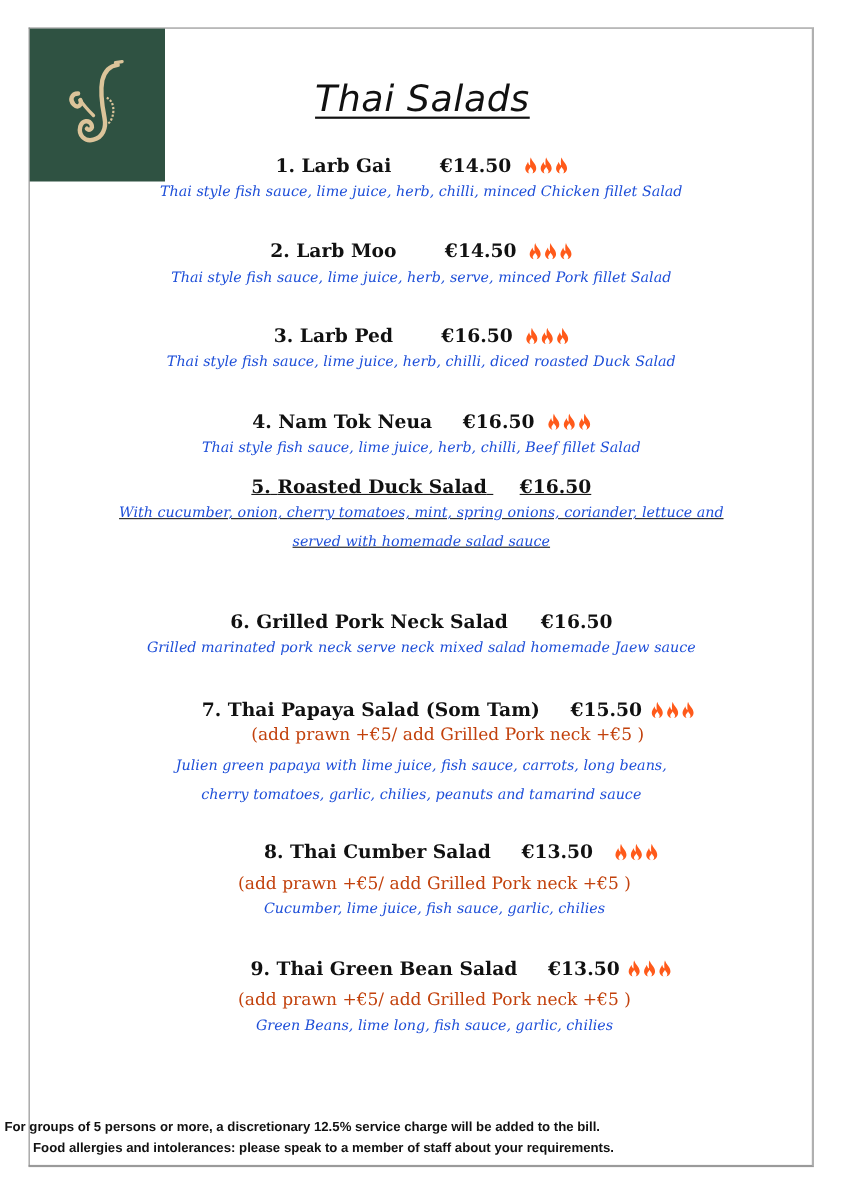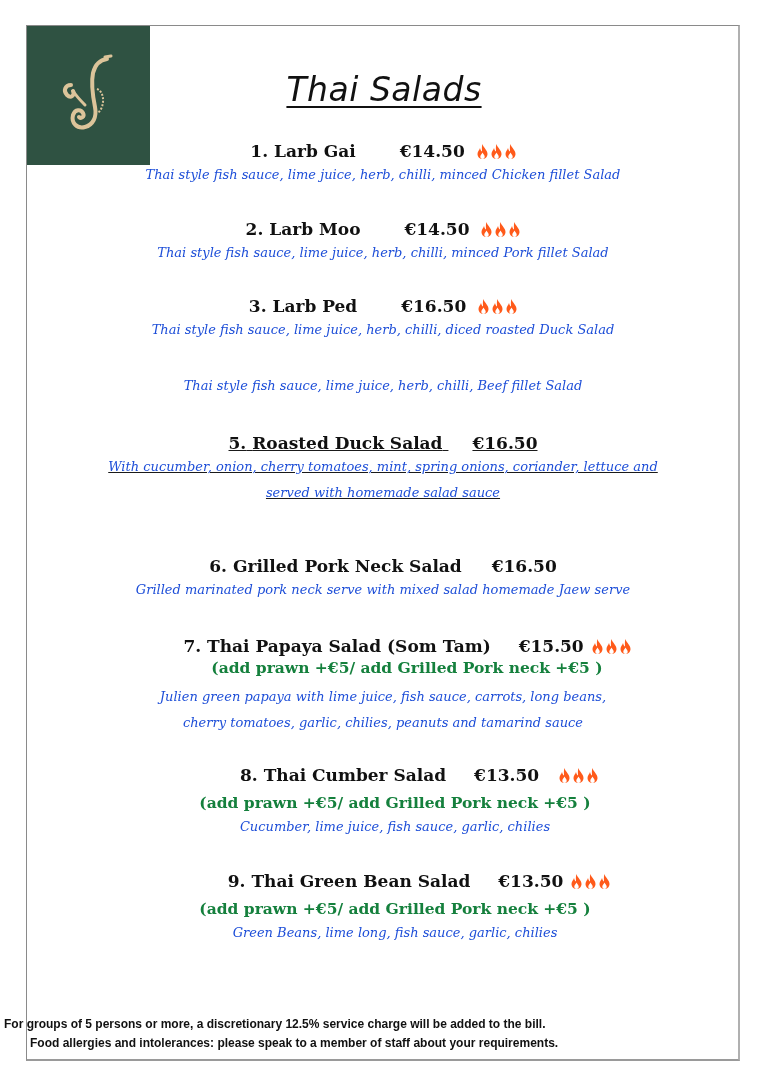--- a/index.html
+++ b/index.html
@@ -4,21 +4,21 @@
 <style>
   html, body { margin:0; padding:0; background:#ffffff; }
   body { width:768px; height:1088px; position:relative; overflow:hidden; font-family:"DejaVu Serif", serif; color:#1a1a1a; }
   .page { position:absolute; left:26px; top:25px; width:714px; height:1036px; border:1px solid #8a8a8a; border-right:2px solid #b0b0b0; border-bottom:2px solid #9a9a9a; box-sizing:border-box; background:#fff; }
   .logo { position:absolute; left:27px; top:26px; width:123px; height:139px; background:#2f5242; display:flex; align-items:center; justify-content:center; }
   .title { position:absolute; left:0; right:0; top:70px; text-align:center; font-family:"DejaVu Sans", sans-serif; font-size:33px; color:#111; letter-spacing:0.5px; }
   .title span { text-decoration:underline; text-underline-offset:5px; text-decoration-thickness:2px; font-style:italic; }
   .item { position:absolute; left:26px; width:714px; text-align:center; }
   .head { font-family:"DejaVu Serif", serif; font-weight:bold; font-size:17px; color:#111; white-space:nowrap; line-height:22px; }
   .head .price { margin-left:38px; }
-  .extra { font-family:"DejaVu Serif", serif; font-weight:bold; font-size:15.5px; color:#15803d; line-height:22px; white-space:nowrap; }
+  .extra { font-family:"DejaVu Serif", serif; font-weight:normal; font-size:15.5px; color:#c2410c; line-height:22px; white-space:nowrap; }
   .desc { font-family:"DejaVu Serif", serif; font-style:italic; font-size:13px; color:#1d4ed8; line-height:26px; white-space:nowrap; }
   .chillies { display:inline-flex; gap:3px; vertical-align:middle; margin-left:6px; position:relative; top:-1px; }
   .chillies svg { width:11px; height:15px; display:block; }
   .footer { position:absolute; left:26px; width:714px; font-family:"Liberation Sans", sans-serif; font-weight:bold; font-size:12px; color:#111; white-space:nowrap; }
 </style>
 </head>
 <body>
 
 <div class="page"></div>
 
@@ -64,21 +64,21 @@
           <path d="M5.5 0 C6.5 4 10.5 6 10.5 10 C10.5 13 8 15 5.5 15 C3 15 0.5 13 0.5 10 C0.5 7.5 2.5 6 3 4 C3.5 6 4 7 5 7.5 C5 5 4.5 3 5.5 0 Z M5.5 15 C4 15 3.3 13.8 3.3 12.6 C3.3 11 5 10.2 5.5 8.6 C6 10.2 7.7 11 7.7 12.6 C7.7 13.8 7 15 5.5 15 Z" fill="#ff5a1a" fill-rule="evenodd"></path>
         </svg>
       <svg viewBox="0 0 11 15">
           <path d="M5.5 0 C6.5 4 10.5 6 10.5 10 C10.5 13 8 15 5.5 15 C3 15 0.5 13 0.5 10 C0.5 7.5 2.5 6 3 4 C3.5 6 4 7 5 7.5 C5 5 4.5 3 5.5 0 Z M5.5 15 C4 15 3.3 13.8 3.3 12.6 C3.3 11 5 10.2 5.5 8.6 C6 10.2 7.7 11 7.7 12.6 C7.7 13.8 7 15 5.5 15 Z" fill="#ff5a1a" fill-rule="evenodd"></path>
         </svg>
       <svg viewBox="0 0 11 15">
           <path d="M5.5 0 C6.5 4 10.5 6 10.5 10 C10.5 13 8 15 5.5 15 C3 15 0.5 13 0.5 10 C0.5 7.5 2.5 6 3 4 C3.5 6 4 7 5 7.5 C5 5 4.5 3 5.5 0 Z M5.5 15 C4 15 3.3 13.8 3.3 12.6 C3.3 11 5 10.2 5.5 8.6 C6 10.2 7.7 11 7.7 12.6 C7.7 13.8 7 15 5.5 15 Z" fill="#ff5a1a" fill-rule="evenodd"></path>
         </svg>
     </span>
   </div>
-  <div class="desc">Thai style fish sauce, lime juice, herb, chilli, minced Pork fillet Salad</div>
+  <div class="desc">Thai style fish sauce, lime juice, herb, serve, minced Pork fillet Salad</div>
 </div>
 
 <div class="item" style="top:295px;">
   <div class="head">
     <span>3.</span>
     <span>Larb Ped</span>
     <span class="price">€16.50</span>
     <span class="chillies">
       <svg viewBox="0 0 11 15">
           <path d="M5.5 0 C6.5 4 10.5 6 10.5 10 C10.5 13 8 15 5.5 15 C3 15 0.5 13 0.5 10 C0.5 7.5 2.5 6 3 4 C3.5 6 4 7 5 7.5 C5 5 4.5 3 5.5 0 Z M5.5 15 C4 15 3.3 13.8 3.3 12.6 C3.3 11 5 10.2 5.5 8.6 C6 10.2 7.7 11 7.7 12.6 C7.7 13.8 7 15 5.5 15 Z" fill="#ff5a1a" fill-rule="evenodd"></path>
@@ -88,40 +88,56 @@
         </svg>
       <svg viewBox="0 0 11 15">
           <path d="M5.5 0 C6.5 4 10.5 6 10.5 10 C10.5 13 8 15 5.5 15 C3 15 0.5 13 0.5 10 C0.5 7.5 2.5 6 3 4 C3.5 6 4 7 5 7.5 C5 5 4.5 3 5.5 0 Z M5.5 15 C4 15 3.3 13.8 3.3 12.6 C3.3 11 5 10.2 5.5 8.6 C6 10.2 7.7 11 7.7 12.6 C7.7 13.8 7 15 5.5 15 Z" fill="#ff5a1a" fill-rule="evenodd"></path>
         </svg>
     </span>
   </div>
   <div class="desc">Thai style fish sauce, lime juice, herb, chilli, diced roasted Duck Salad</div>
 </div>
 
 <div class="item" style="top:373px;">
+  <div class="head">
+    <span>4.</span>
+    <span>Nam Tok Neua</span>
+    <span class="price" style="margin-left:22px;">€16.50</span>
+    <span class="chillies">
+      <svg viewBox="0 0 11 15">
+          <path d="M5.5 0 C6.5 4 10.5 6 10.5 10 C10.5 13 8 15 5.5 15 C3 15 0.5 13 0.5 10 C0.5 7.5 2.5 6 3 4 C3.5 6 4 7 5 7.5 C5 5 4.5 3 5.5 0 Z M5.5 15 C4 15 3.3 13.8 3.3 12.6 C3.3 11 5 10.2 5.5 8.6 C6 10.2 7.7 11 7.7 12.6 C7.7 13.8 7 15 5.5 15 Z" fill="#ff5a1a" fill-rule="evenodd"></path>
+        </svg>
+      <svg viewBox="0 0 11 15">
+          <path d="M5.5 0 C6.5 4 10.5 6 10.5 10 C10.5 13 8 15 5.5 15 C3 15 0.5 13 0.5 10 C0.5 7.5 2.5 6 3 4 C3.5 6 4 7 5 7.5 C5 5 4.5 3 5.5 0 Z M5.5 15 C4 15 3.3 13.8 3.3 12.6 C3.3 11 5 10.2 5.5 8.6 C6 10.2 7.7 11 7.7 12.6 C7.7 13.8 7 15 5.5 15 Z" fill="#ff5a1a" fill-rule="evenodd"></path>
+        </svg>
+      <svg viewBox="0 0 11 15">
+          <path d="M5.5 0 C6.5 4 10.5 6 10.5 10 C10.5 13 8 15 5.5 15 C3 15 0.5 13 0.5 10 C0.5 7.5 2.5 6 3 4 C3.5 6 4 7 5 7.5 C5 5 4.5 3 5.5 0 Z M5.5 15 C4 15 3.3 13.8 3.3 12.6 C3.3 11 5 10.2 5.5 8.6 C6 10.2 7.7 11 7.7 12.6 C7.7 13.8 7 15 5.5 15 Z" fill="#ff5a1a" fill-rule="evenodd"></path>
+        </svg>
+    </span>
+  </div>
   <div class="desc">Thai style fish sauce, lime juice, herb, chilli, Beef fillet Salad</div>
 </div>
 
 <div class="item" style="top:432px;text-decoration:underline;">
   <div class="head">
     <span>5.</span>
     <span>Roasted Duck Salad</span>
     <span class="price" style="margin-left:24px;">€16.50</span>
   </div>
   <div class="desc">With cucumber, onion, cherry tomatoes, mint, spring onions, coriander, lettuce and</div>
   <div class="desc">served with homemade salad sauce</div>
 </div>
 
 <div class="item" style="top:555px;">
   <div class="head">
     <span>6.</span>
     <span>Grilled Pork Neck Salad</span>
     <span class="price" style="margin-left:24px;">€16.50</span>
   </div>
-  <div class="desc">Grilled marinated pork neck serve with mixed salad homemade Jaew serve</div>
+  <div class="desc">Grilled marinated pork neck serve neck mixed salad homemade Jaew sauce</div>
 </div>
 
 <div class="item" style="top:635px; left:50px;">
   <div class="head">
     <span>7.</span>
     <span>Thai Papaya Salad (Som Tam)</span>
     <span class="price" style="margin-left:22px;">€15.50</span>
     <span class="chillies" style="margin-left:2px;">
       <svg viewBox="0 0 11 15">
           <path d="M5.5 0 C6.5 4 10.5 6 10.5 10 C10.5 13 8 15 5.5 15 C3 15 0.5 13 0.5 10 C0.5 7.5 2.5 6 3 4 C3.5 6 4 7 5 7.5 C5 5 4.5 3 5.5 0 Z M5.5 15 C4 15 3.3 13.8 3.3 12.6 C3.3 11 5 10.2 5.5 8.6 C6 10.2 7.7 11 7.7 12.6 C7.7 13.8 7 15 5.5 15 Z" fill="#ff5a1a" fill-rule="evenodd"></path>

